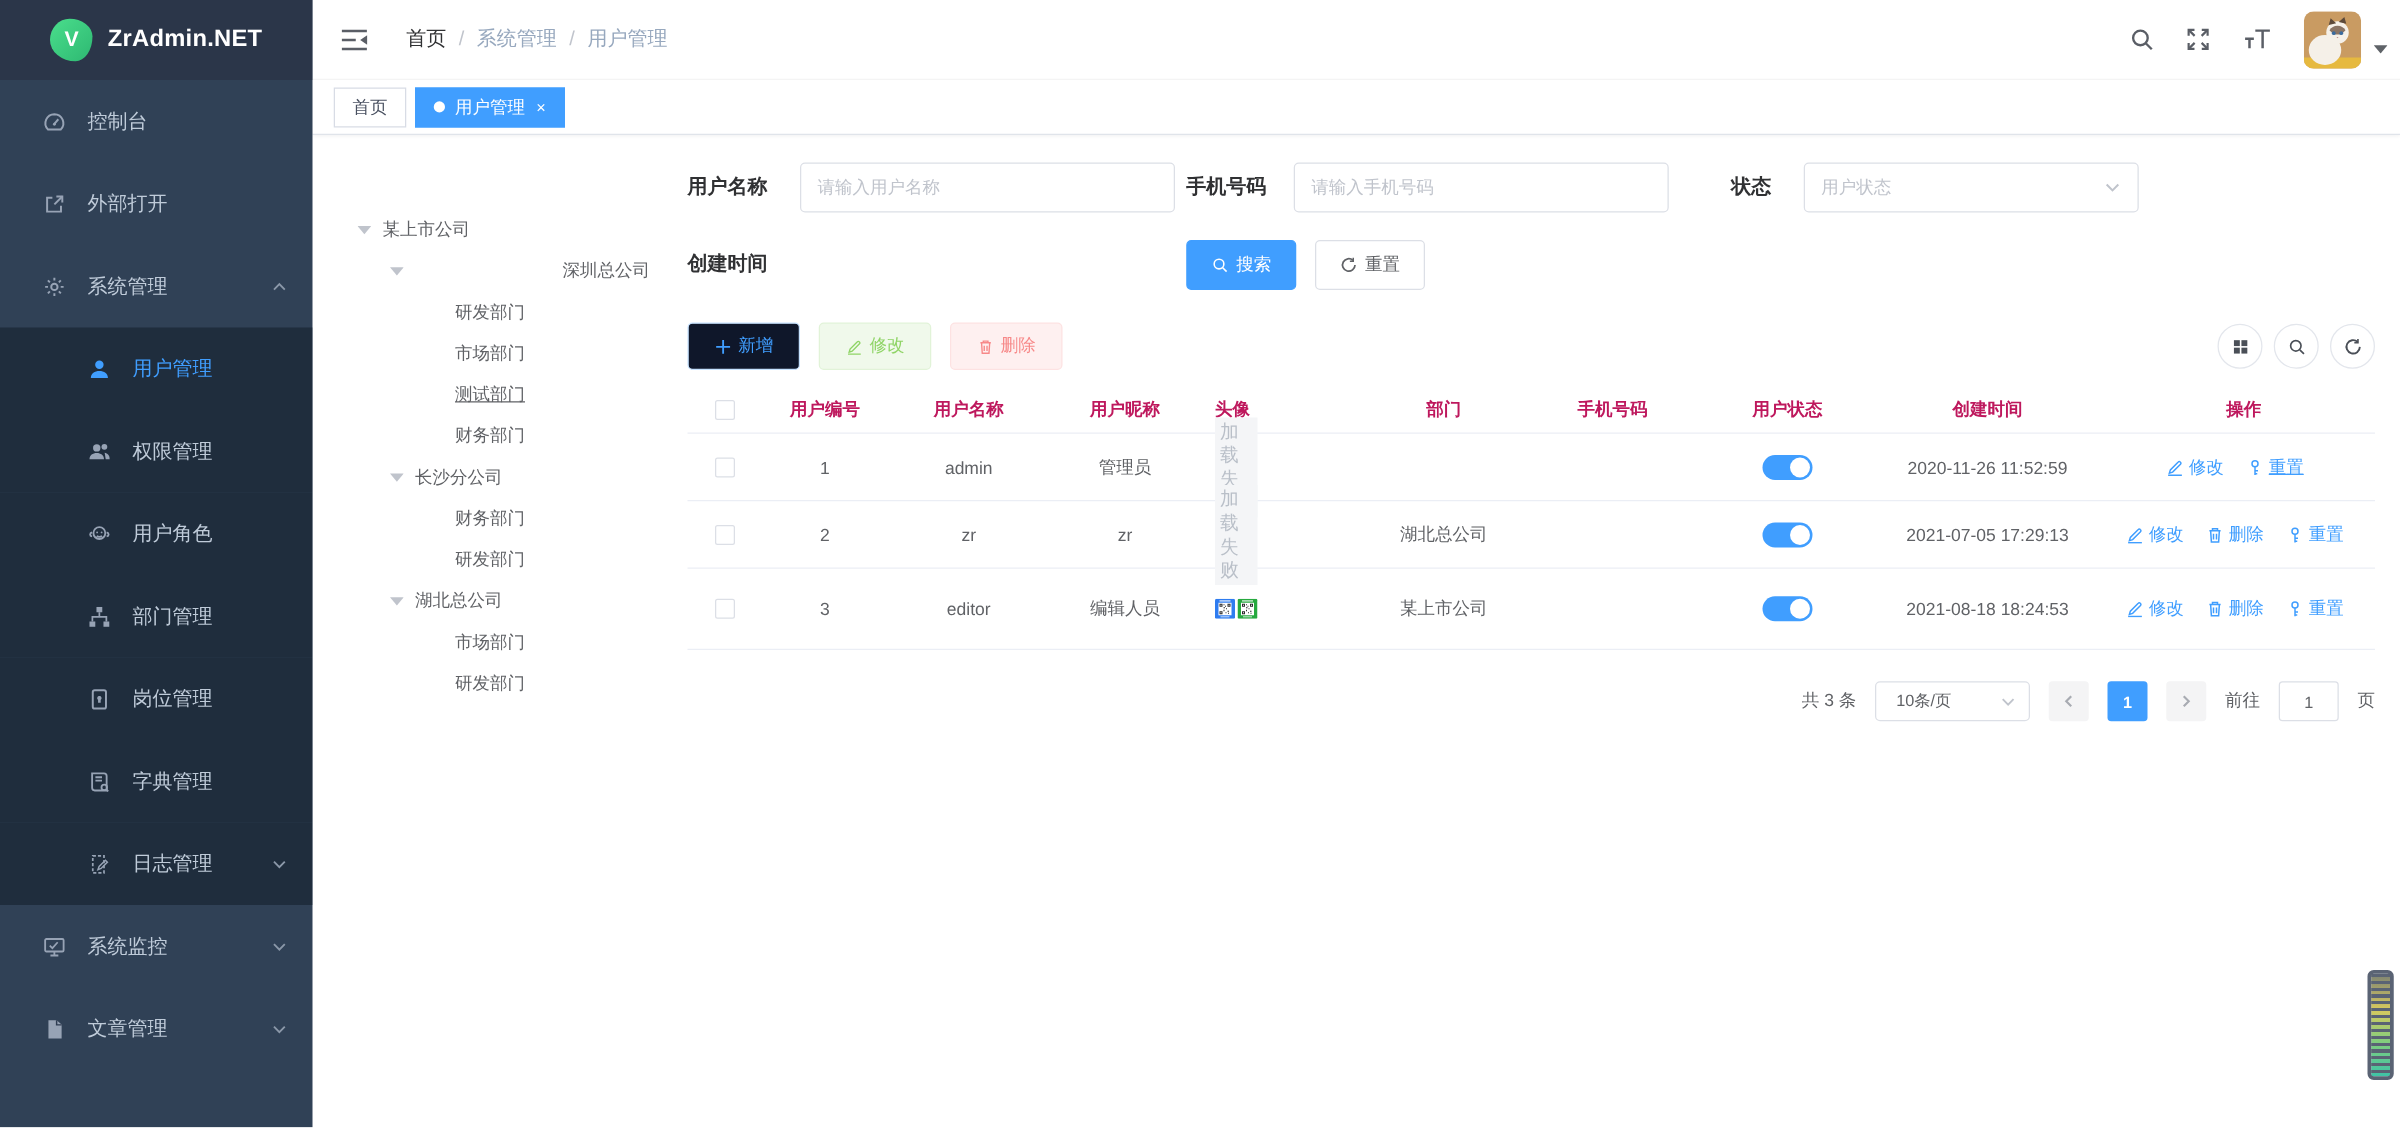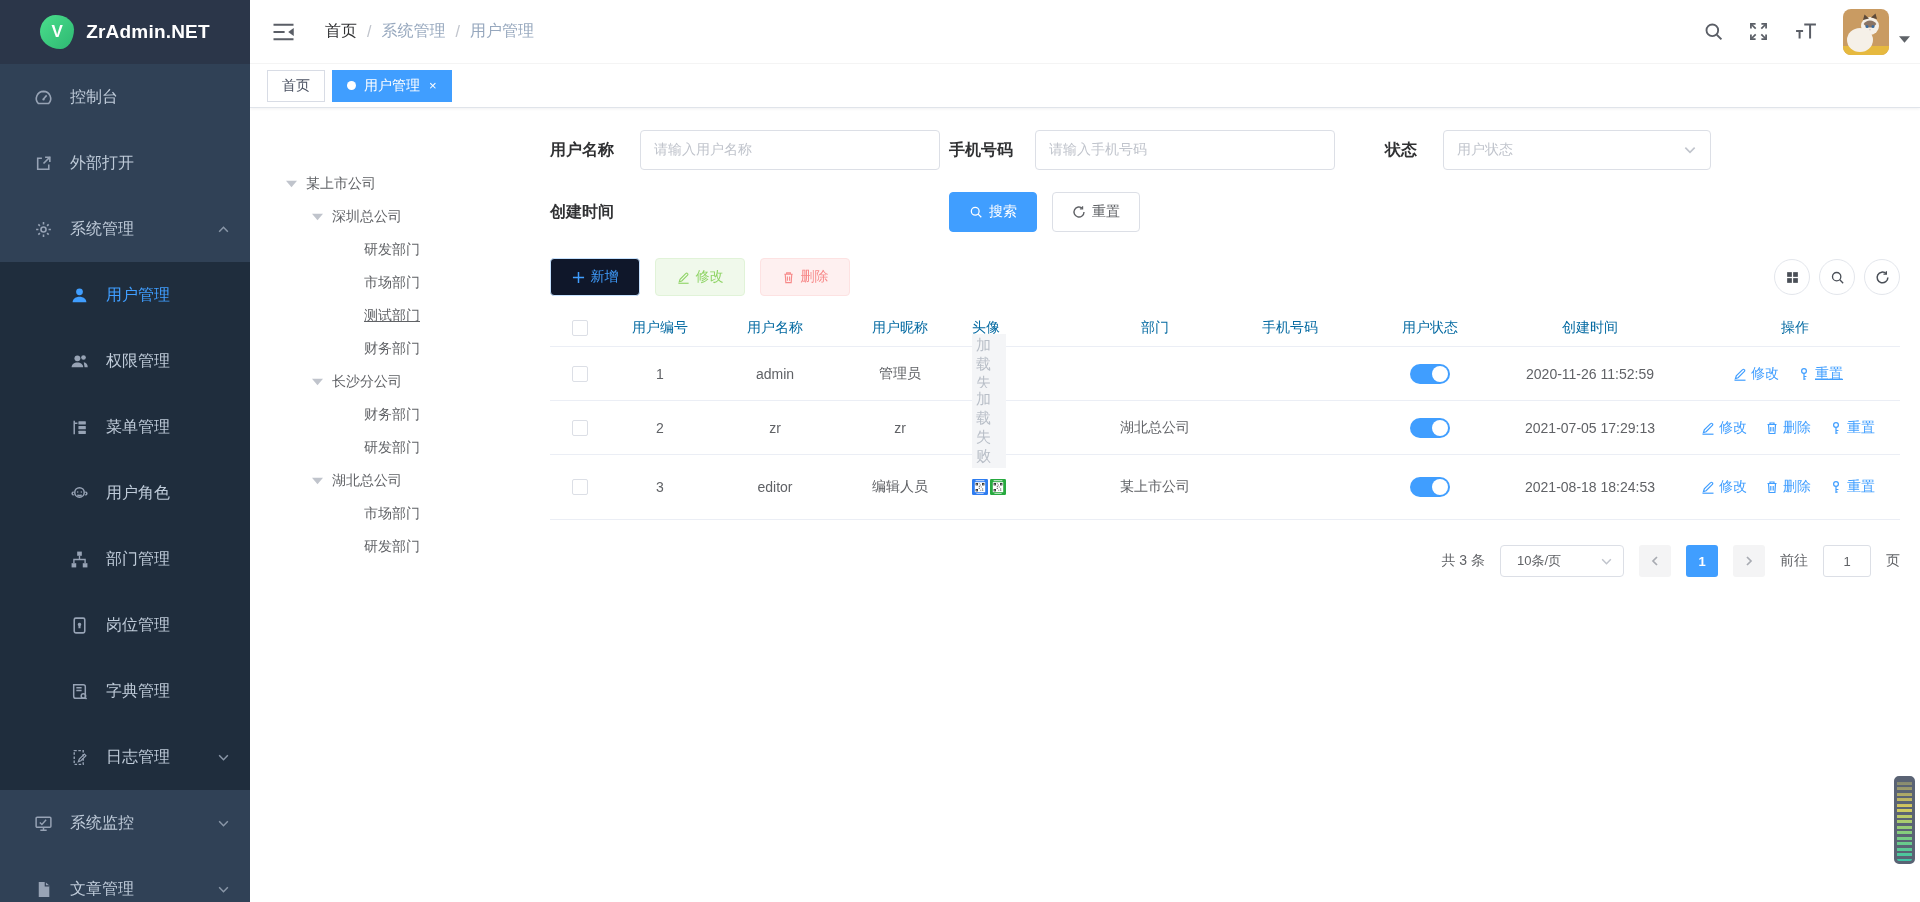--- a/index.html
+++ b/index.html
@@ -87,21 +87,21 @@
 .tbtn.edit{background:#f0f9eb;border-color:#e1f3d8;color:#8fd466;}
 .tbtn.del{background:#fef0f0;border-color:#fde2e2;color:#f78989;}
 .circle-btn{position:absolute;top:1px;width:36px;height:36px;border-radius:50%;border:1px solid #e3e6ec;background:#fff;display:flex;align-items:center;justify-content:center;color:#4a4f57;cursor:pointer;}
 .circle-btn span{width:15px;height:15px;display:block;}
 .circle-btn svg{width:100%;height:100%;}
 
 
 .tbl{position:absolute;left:0;right:0;top:175px;}
 .trow{display:grid;grid-template-columns:60px 100px 130px 120px 140px 110px 160px 120px 200px 1fr;align-items:center;border-bottom:1px solid #ebeef5;}
 .trow.head{height:42px;}
-.trow.head .cell{color:#0369a1;font-weight:400;}
+.trow.head .cell{color:#be185d;font-weight:700;}
 .trow.r0,.trow.r1{height:54px;}
 .trow.r2{height:65px;}
 .cell{display:flex;align-items:center;justify-content:center;font-size:14px;color:#606266;overflow:visible;}
 .cell.avatar{justify-content:flex-start;padding-left:12px;}
 .cb{width:16px;height:16px;border:1px solid #dcdfe6;border-radius:2px;background:#fff;cursor:pointer;}
 .load-failed{color:#b9bfc8;background:#f4f5f7;padding:2px 4px;font-size:15px;}
 .qrwrap{display:flex;gap:2px;}
 .qr{width:40px;height:40px;}
 .toggle{width:40px;height:20px;border-radius:10px;background:#dcdfe6;position:relative;cursor:pointer;flex:none;}
 .toggle.on{background:var(--primary);}
@@ -186,31 +186,20 @@
         <div class="side-item sub">
           <span class="ico">
             <svg viewBox="0 0 18 18" fill="currentColor">
               <circle cx="7" cy="6" r="2.8"></circle>
               <path d="M1.5 14.5c0-2.9 2.5-4.6 5.5-4.6s5.5 1.7 5.5 4.6z"></path>
               <circle cx="12.8" cy="5.2" r="2.2"></circle>
               <path d="M13 9.6c2.2.4 3.8 1.9 3.8 4.9h-3z"></path>
             </svg>
           </span>
           <span>权限管理</span>
-        </div>
-        <div class="side-item sub">
-          <span class="ico">
-            <svg viewBox="0 0 18 18" fill="currentColor">
-              <path d="M4 2.5v13M4 5h3" stroke="currentColor" stroke-width="1.4" fill="none"></path>
-              <rect x="8" y="3" width="7" height="3.2" rx=".5"></rect>
-              <rect x="8" y="7.5" width="7" height="3.2" rx=".5"></rect>
-              <rect x="8" y="12" width="7" height="3.2" rx=".5"></rect>
-            </svg>
-          </span>
-          <span>菜单管理</span>
         </div>
         <div class="side-item sub">
           <span class="ico">
             <svg viewBox="0 0 18 18" fill="none" stroke="currentColor" stroke-width="1.4">
               <circle cx="9" cy="8" r="4.5"></circle>
               <path d="M3.5 10.5c-1-.2-1.5-.8-1.5-1.5s.5-1.3 1.5-1.5M14.5 7.5c1 .2 1.5.8 1.5 1.5s-.5 1.3-1.5 1.5"></path>
               <circle cx="7.3" cy="7.5" r=".7" fill="currentColor" stroke="none"></circle>
               <circle cx="10.7" cy="7.5" r=".7" fill="currentColor" stroke="none"></circle>
               <path d="M7 10.2c1.2.8 2.8.8 4 0"></path>
             </svg>
@@ -364,21 +353,21 @@
     <aside class="tree-panel">
       <div class="tree" id="tree">
           <div class="tree-row" style="padding-left: 6px;">
             <span class="tree-caret">
               <svg viewBox="0 0 10 7" fill="currentColor">
                 <path d="M0 .5h10L5 6.5z"></path>
               </svg>
             </span>
             <span>某上市公司</span>
           </div>
-          <div class="tree-row" style="padding-left: 32px;">
+          <div class="tree-row" style="padding-left: 32px; justify-content: space-between;">
             <span class="tree-caret">
               <svg viewBox="0 0 10 7" fill="currentColor">
                 <path d="M0 .5h10L5 6.5z"></path>
               </svg>
             </span>
             <span>深圳总公司</span>
           </div>
           <div class="tree-row" style="padding-left: 64px;">
             <span class="tree-caret spacer">
               <svg viewBox="0 0 10 7" fill="currentColor">

